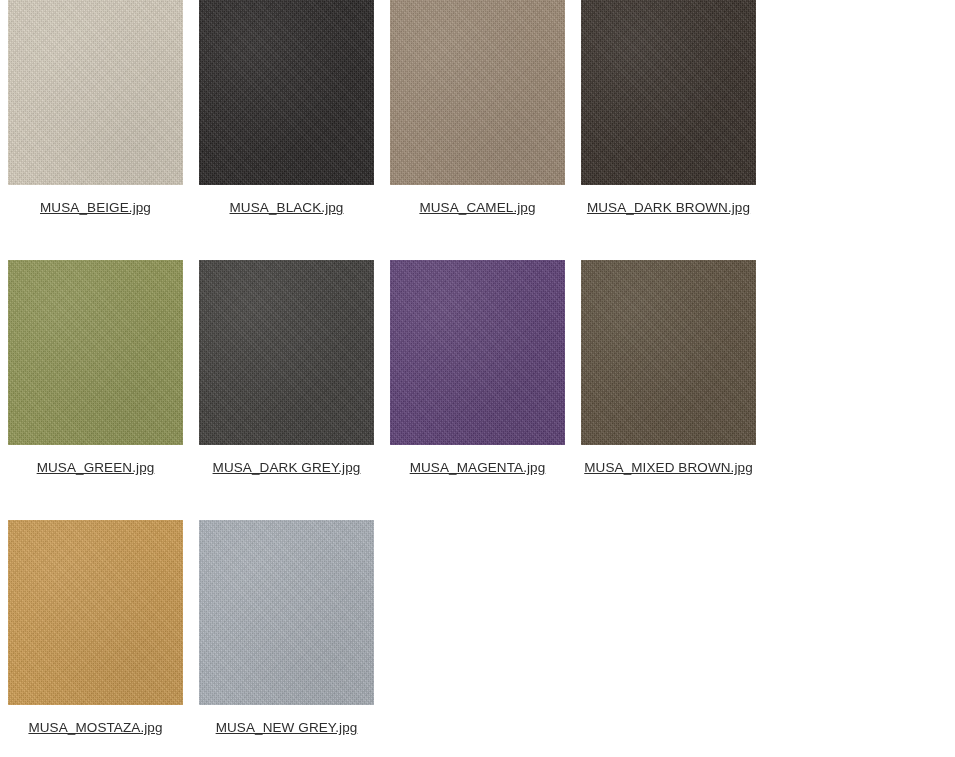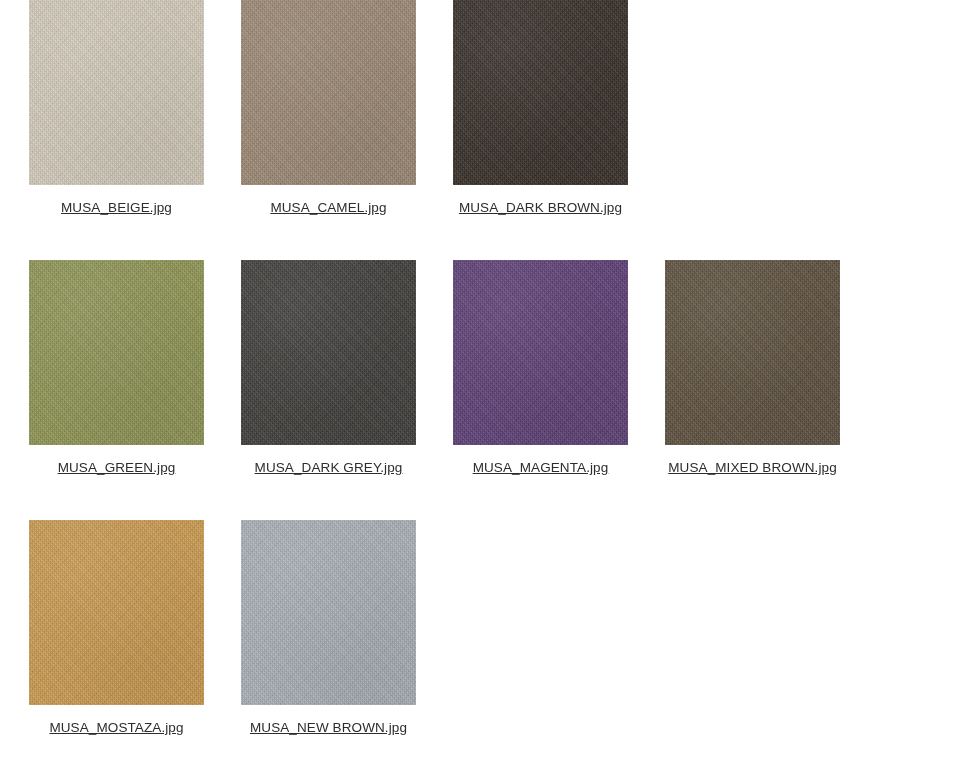--- a/index.html
+++ b/index.html
@@ -28,21 +28,20 @@
     align-items: flex-start;
     height: 260px;
   }
   .gallery-row.row-3 { height: 272px; }
 
   .swatch-cell {
     width: 191px;
     display: flex;
     flex-direction: column;
     align-items: center;
-    padding-left: 21px;
   }
 
   .swatch-image {
     width: 175px;
     height: 185px;
     position: relative;
     overflow: hidden;
     background-color: #888888;
     image-rendering: auto;
   }
@@ -100,20 +99,24 @@
 </head>
 <body>
 
 <div id="swatch-gallery">
   <div class="gallery-row row-1">
     <div class="swatch-cell">
       <div class="swatch-image" style="background-color: rgb(212, 204, 187);"></div>
       <div class="swatch-caption">MUSA_BEIGE.jpg</div>
     </div>
     <div class="swatch-cell">
+      <div class="swatch-image" style="background-color: rgb(38, 35, 34);"></div>
+      <div class="swatch-caption">MUSA_BLACK.jpg</div>
+    </div>
+    <div class="swatch-cell">
       <div class="swatch-image" style="background-color: rgb(156, 136, 115);"></div>
       <div class="swatch-caption">MUSA_CAMEL.jpg</div>
     </div>
     <div class="swatch-cell">
       <div class="swatch-image" style="background-color: rgb(52, 44, 38);"></div>
       <div class="swatch-caption">MUSA_DARK BROWN.jpg</div>
     </div>
   </div>
 
   <div class="gallery-row row-2">
@@ -135,16 +138,16 @@
     </div>
   </div>
 
   <div class="gallery-row row-3">
     <div class="swatch-cell">
       <div class="swatch-image" style="background-color: rgb(204, 154, 78);"></div>
       <div class="swatch-caption">MUSA_MOSTAZA.jpg</div>
     </div>
     <div class="swatch-cell">
       <div class="swatch-image" style="background-color: rgb(169, 176, 184);"></div>
-      <div class="swatch-caption">MUSA_NEW BROWN.jpg</div>
+      <div class="swatch-caption">MUSA_NEW GREY.jpg</div>
     </div>
   </div>
 </div>
 
 </body></html>

